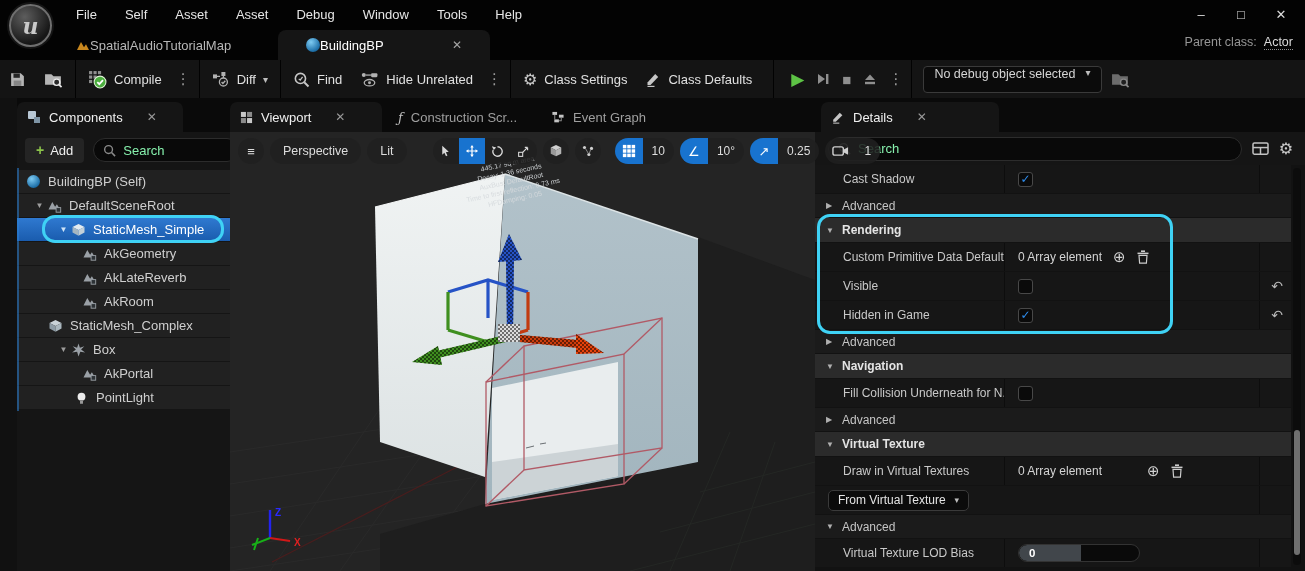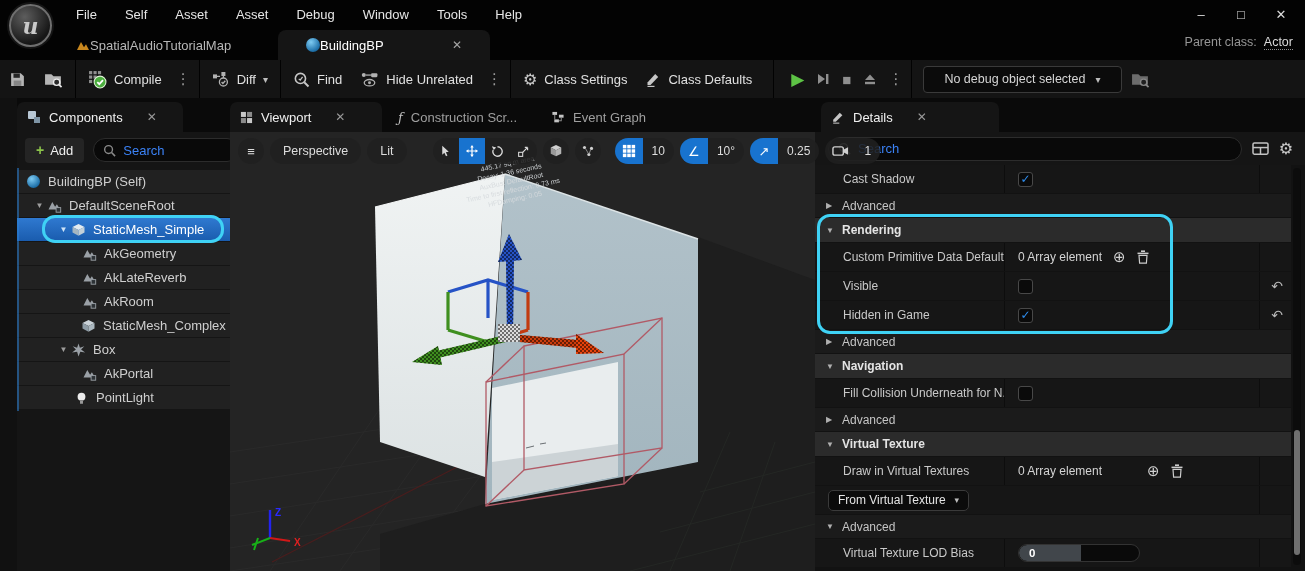--- a/index.html
+++ b/index.html
@@ -27,28 +27,28 @@
 
   
   .toolbar{position:absolute;left:0;top:60px;right:0;height:38px;background:#141414;display:flex;align-items:center;font-size:13px;color:#e0e0e0;z-index:18}
   .tbtn{display:flex;align-items:center;gap:7px;padding:0 9px;height:38px}
   .ticon{display:flex;align-items:center;justify-content:center}
   .tsep{width:1px;height:38px;background:#020202;margin:0 3px}
   .tdots{color:#9a9a9a;font-size:15px;padding:0 5px;letter-spacing:0}
   .play{color:#5dc345;font-size:17px}
   .stop{color:#8f8f8f;font-size:15px}
   .gear{font-size:16px;color:#c9c9c9}
-  .debugsel{display:flex;align-items:center;gap:10px;background:#0b0b0b;border:1px solid #3a3a3a;border-radius:4px;height:27px;padding:0 20px;font-size:12.5px;color:#d6d6d6;margin-left:8px}
+  .debugsel{display:flex;gap:10px;background:#0b0b0b;border:1px solid #3a3a3a;border-radius:4px;height:27px;padding:0 10px;font-size:12.5px;color:#d6d6d6;margin-left:8px}
 
   
   .ptabbar{height:34px;background:#0a0a0a;display:flex;align-items:flex-end}
   .ptab{height:30px;display:flex;align-items:center;padding:0 10px;font-size:13px;gap:8px;color:#9f9f9f}
   .ptab.active{background:#151515;border-radius:7px 7px 0 0;color:#f0f0f0}
   .ptab .x{color:#9a9a9a;margin-left:16px;font-size:12px}
-  .search{display:flex;align-items:center;background:#090909;border:1px solid #2c2c2c;border-radius:13px;height:24px;padding:0 9px;gap:7px;color:#3b82f6;font-size:13px;flex:1}
+  .search{display:flex;align-items:center;background:#090909;border:1px solid #2c2c2c;border-radius:13px;height:24px;padding:0 9px;gap:7px;color:#86efac;font-size:13px;flex:1}
 
   
   .components{position:absolute;left:17px;top:98px;width:230px;bottom:0;background:#151515}
   .comp-accent{position:absolute;left:0;top:70px;bottom:160px;width:2px;background:#2a7fd4;opacity:.55}
   .comp-actions{height:36px;display:flex;align-items:center;gap:9px;padding:0 8px;background:#151515}
   .addbtn{display:flex;align-items:center;gap:6px;background:#242424;border-radius:4px;height:25px;padding:0 11px;font-size:13px;color:#efefef}
   .addbtn .pl{color:#8bc34a;font-weight:bold;font-size:14px}
   .tree{position:absolute;left:0;right:0;top:72px}
   .trow{height:23px;margin-bottom:1px;background:#212121;display:flex;align-items:center;font-size:13px;color:#cfcfcf;white-space:nowrap}
   .trow .arr{width:13px;font-size:8px;color:#9d9d9d;text-align:center;flex:none}
@@ -346,21 +346,21 @@
     </div>
     <div class="trow" style="padding-left:64px">
       <span class="ticn">
         <svg width="15" height="14" viewBox="0 0 14 14">
             <path d="M1 10.5 L4.8 3 L7.6 7.8 L9.4 5.2 L12.6 10.5 Z" fill="#9aa0a6"></path>
             <rect x="8.6" y="8.6" width="4.6" height="4.6" fill="#2d3236" stroke="#9aa0a6" stroke-width=".9"></rect>
           </svg>
       </span>
       <span>AkRoom</span>
     </div>
-    <div class="trow" style="padding-left:63px">
+    <div class="trow" style="padding-left:30px">
       <span class="ticn">
         <svg width="15" height="14" viewBox="0 0 14 14">
             <path d="M7 1 L13 4 L7 7 L1 4 Z" fill="#c9d2d8"></path>
             <path d="M1 4 V9.6 L7 12.8 V7 Z" fill="#8e9ca6"></path>
             <path d="M13 4 V9.6 L7 12.8 V7 Z" fill="#aab7bf"></path>
           </svg>
       </span>
       <span>StaticMesh_Complex</span>
     </div>
     <div class="trow" style="padding-left:40px">

